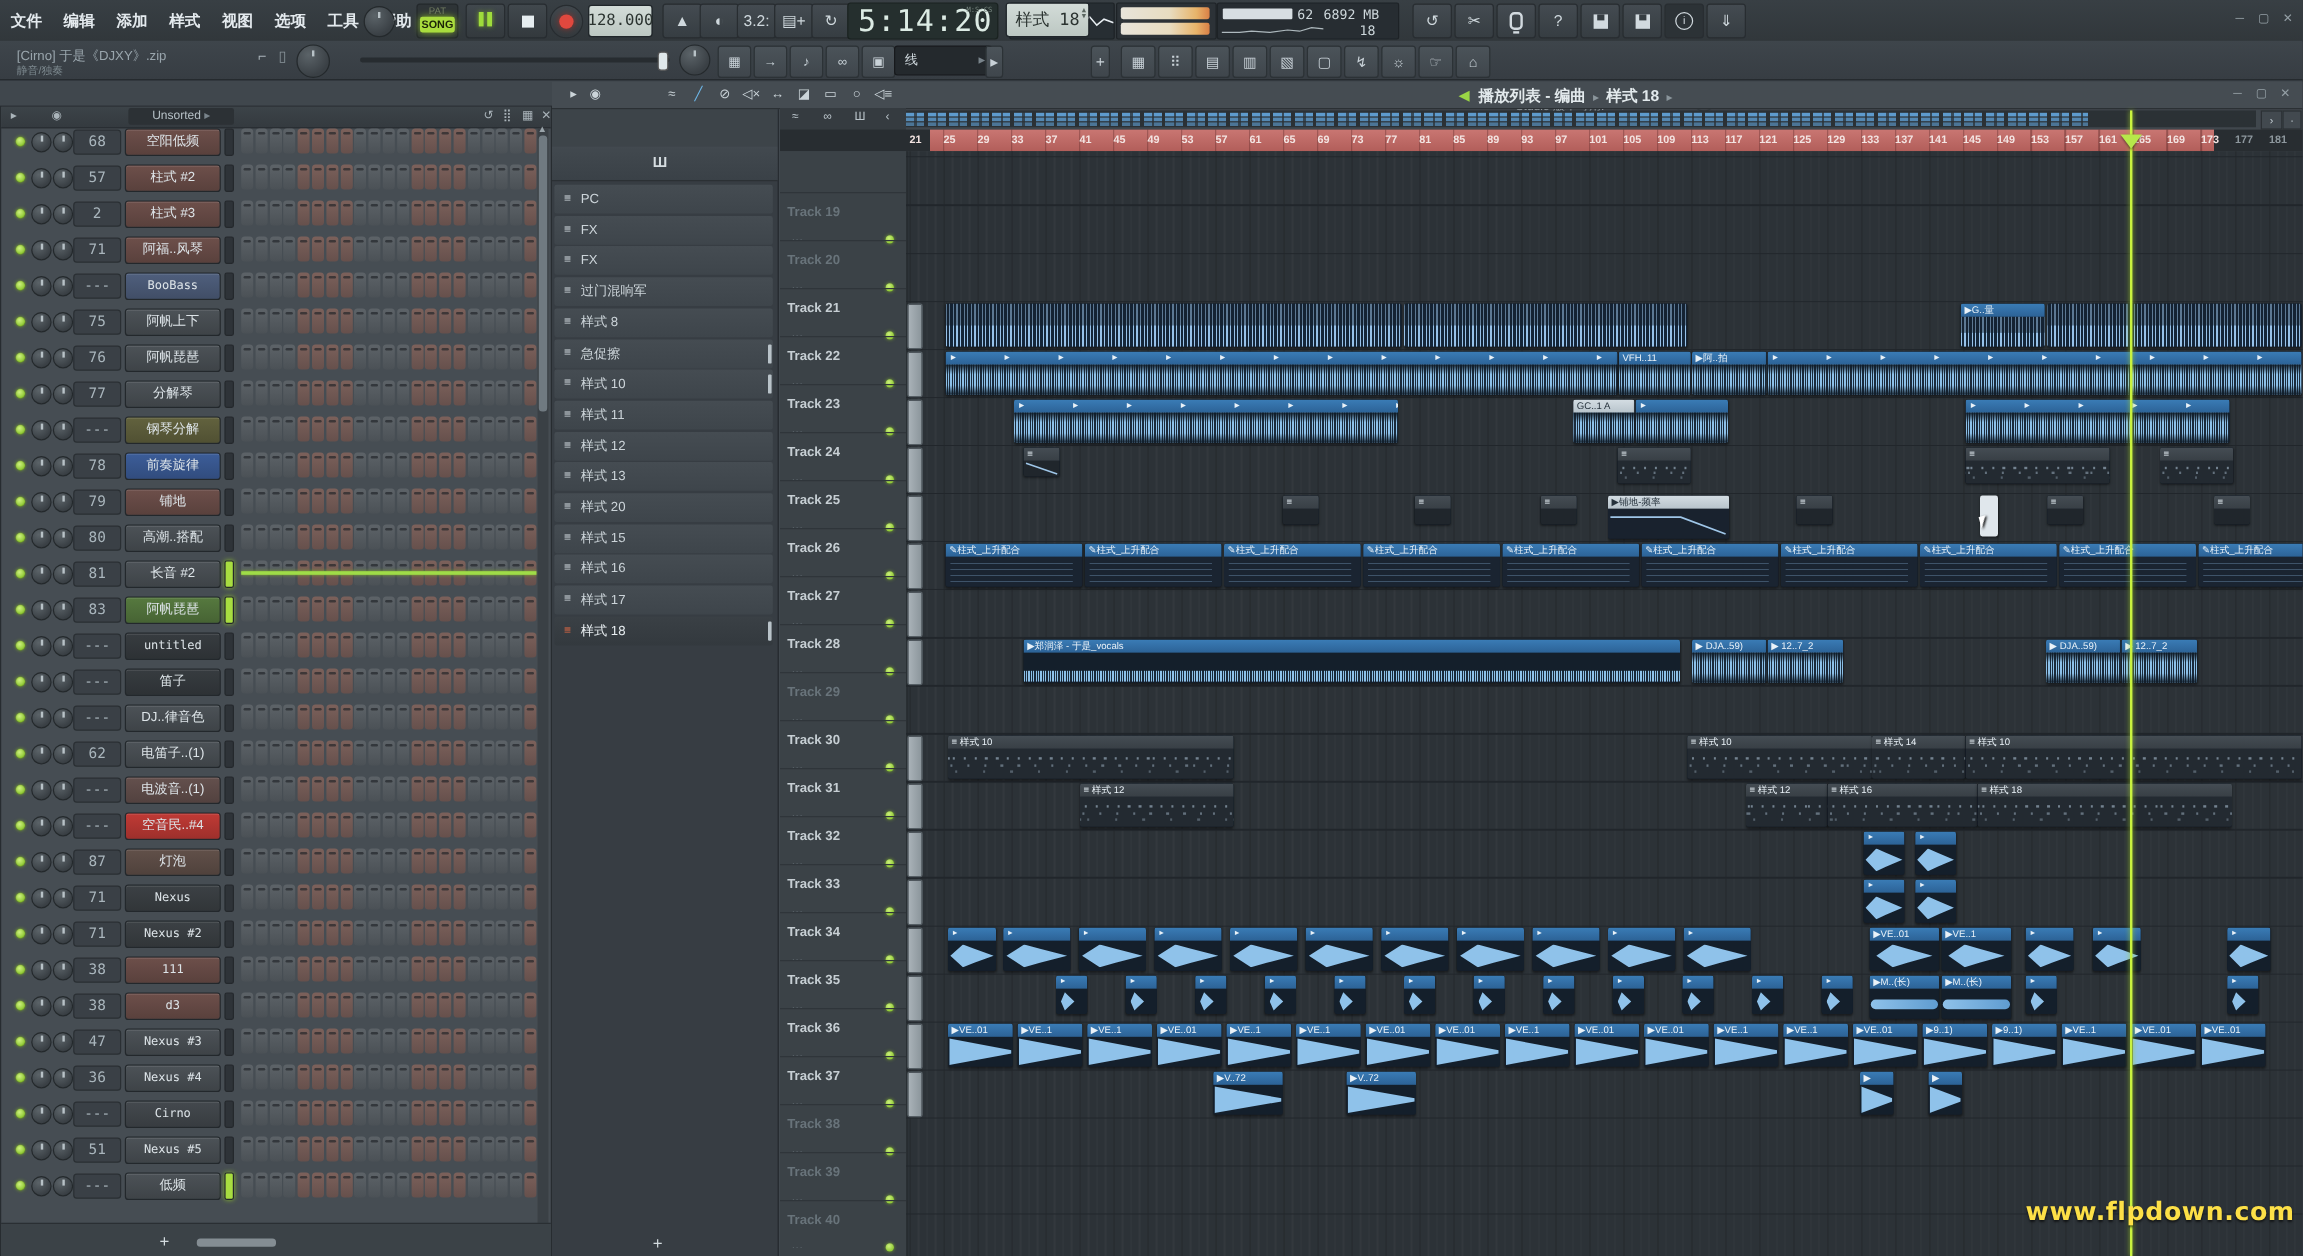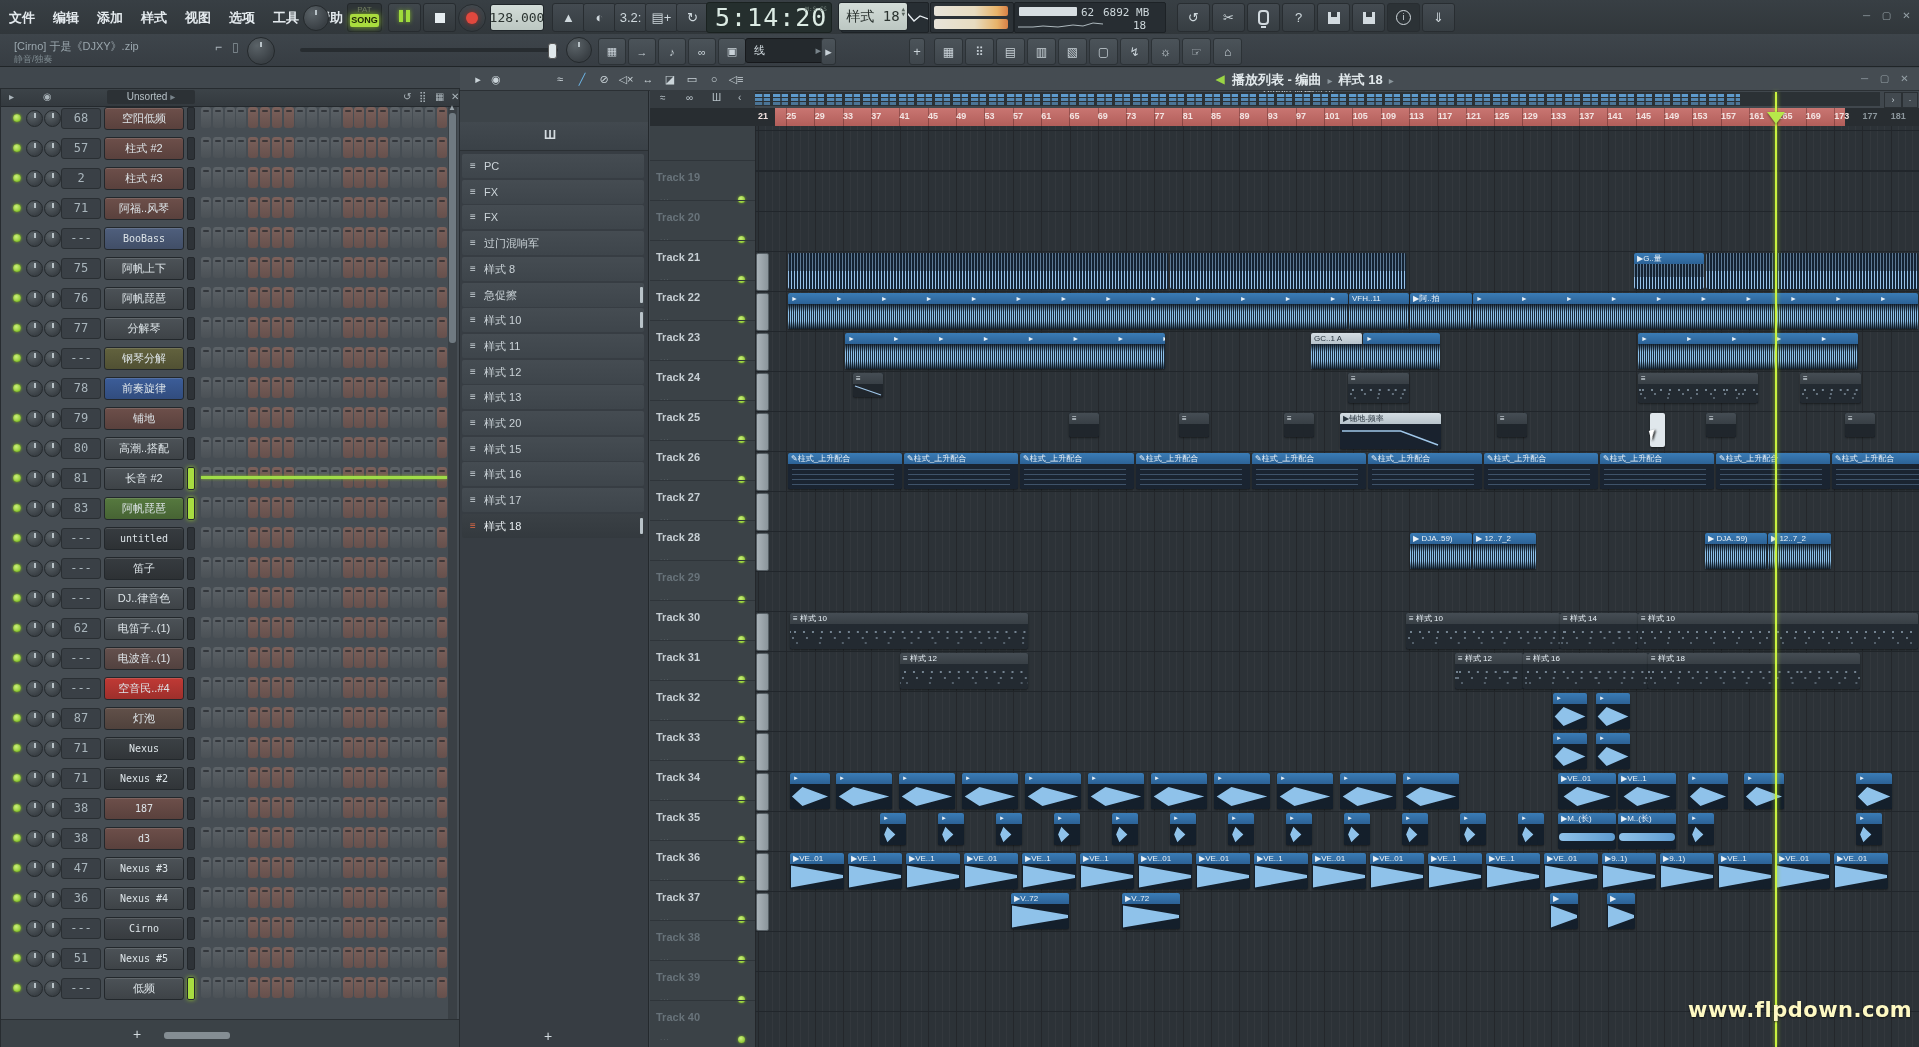--- a/index.html
+++ b/index.html
@@ -197,21 +197,21 @@
   .sus i{position:absolute;left:1px;right:1px;top:50%;height:8px;transform:translateY(-50%);
      background:linear-gradient(90deg,#8fc2ea,#5f9cd0);border-radius:4px;}
   .autobody{flex:1;position:relative;background:#19222e;}
   .blockbody{flex:1;background:#20262c;}
   .whiteclip{background:#e0e7ec;}
 
   #playhead{position:absolute;left:1775px;top:92px;width:2px;height:955px;background:#c9f23f;box-shadow:0 0 4px #a3d12c;}
   #phTri{position:absolute;left:1767px;top:112px;width:0;height:0;
      border-left:9px solid transparent;border-right:9px solid transparent;border-top:12px solid #b7e84a;
      filter:drop-shadow(0 1px 1px rgba(0,0,0,.5));}
-  #watermark{position:absolute;left:1688px;top:998px;color:#fef9c3;font-size:21px;font-weight:bold;
+  #watermark{position:absolute;left:1688px;top:998px;color:#fde047;font-size:21px;font-weight:bold;
      letter-spacing:.5px;text-shadow:0 1px 2px rgba(0,0,0,.6);font-family:"DejaVu Sans",sans-serif;}
   #cursor{position:absolute;left:1650px;top:430px;width:0;height:0;
      border-left:6px solid #fff;border-bottom:10px solid transparent;border-top:0 solid transparent;
      filter:drop-shadow(1px 1px 1px #000);transform:rotate(-15deg);}
 </style>
 </head>
 <body>
 
 <div id="app">
 
@@ -1027,21 +1027,21 @@
           <span class="step g0" style="left: 400.6px;"></span>
           <span class="step g0" style="left: 412.4px;"></span>
           <span class="step g0" style="left: 424.2px;"></span>
           <span class="step g1" style="left: 436px;"></span>
         </div>
         <div class="chrow" style="top: 705px;">
           <span class="led"></span>
           <span class="knob" style="left: 25px; top: 6px; width: 15px; height: 15px;"></span>
           <span class="knob" style="left: 43px; top: 6px; width: 15px; height: 15px;"></span>
           <span class="chlcd">38</span>
-          <div class="chbtn mono" style="background: linear-gradient(rgb(109, 79, 74), rgba(0, 0, 0, 0.18)), rgb(109, 79, 74);">187</div>
+          <div class="chbtn mono" style="background: linear-gradient(rgb(109, 79, 74), rgba(0, 0, 0, 0.18)), rgb(109, 79, 74);">111</div>
           <span class="chslot"></span>
           <span class="step g0" style="left: 200px;"></span>
           <span class="step g0" style="left: 211.8px;"></span>
           <span class="step g0" style="left: 223.6px;"></span>
           <span class="step g0" style="left: 235.4px;"></span>
           <span class="step g1" style="left: 247.2px;"></span>
           <span class="step g1" style="left: 259px;"></span>
           <span class="step g1" style="left: 270.8px;"></span>
           <span class="step g1" style="left: 282.6px;"></span>
           <span class="step g0" style="left: 294.4px;"></span>
@@ -1609,20 +1609,26 @@
         <div class="mb">
           <i></i>
         </div>
       </div>
       <div class="clip" style="left: 1077px; width: 114px; top: 327px; height: 36px;">
         <div class="chdr hb">✎柱式_上升配合</div>
         <div class="mb">
           <i></i>
         </div>
       </div>
+      <div class="clip" style="left: 98px; width: 547px; top: 407px; height: 36px;">
+        <div class="chdr hb">▶郑润泽 - 于是_vocals</div>
+        <div class="wavethin">
+          <i></i>
+        </div>
+      </div>
       <div class="clip" style="left: 655px; width: 62px; top: 407px; height: 36px;">
         <div class="chdr hb">▶ DJA..59)</div>
         <div class="wavebody"></div>
       </div>
       <div class="clip" style="left: 718px; width: 63px; top: 407px; height: 36px;">
         <div class="chdr hb">▶ 12..7_2</div>
         <div class="wavebody"></div>
       </div>
       <div class="clip" style="left: 950px; width: 62px; top: 407px; height: 36px;">
         <div class="chdr hb">▶ DJA..59)</div>

